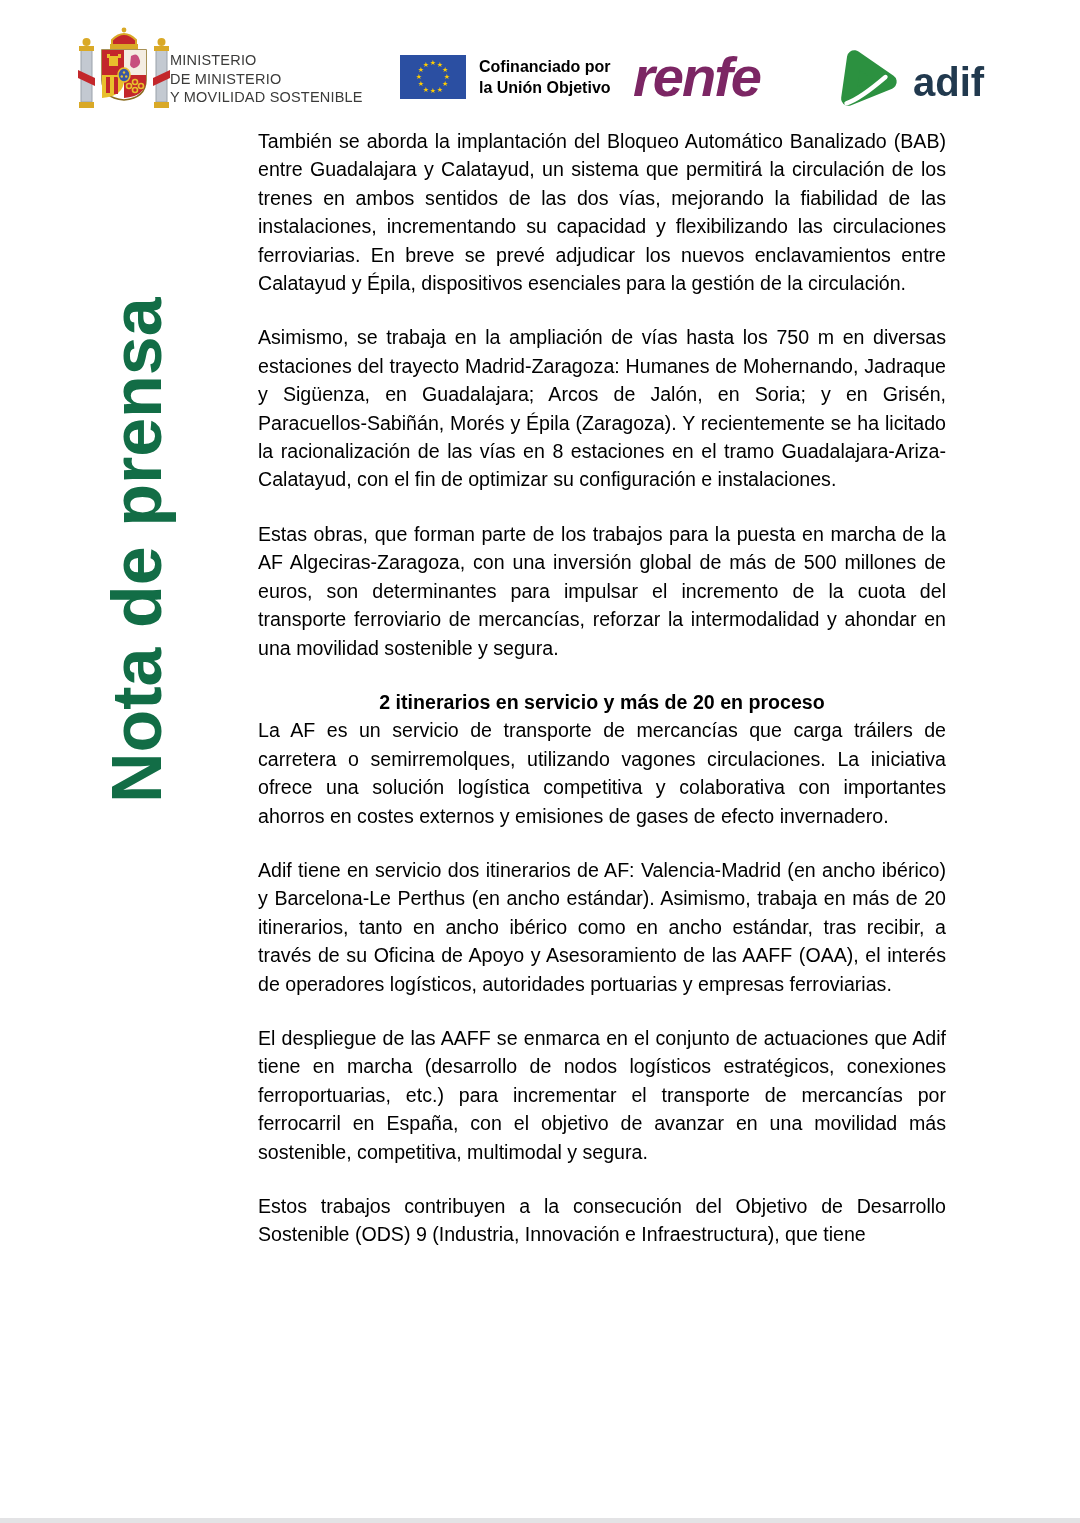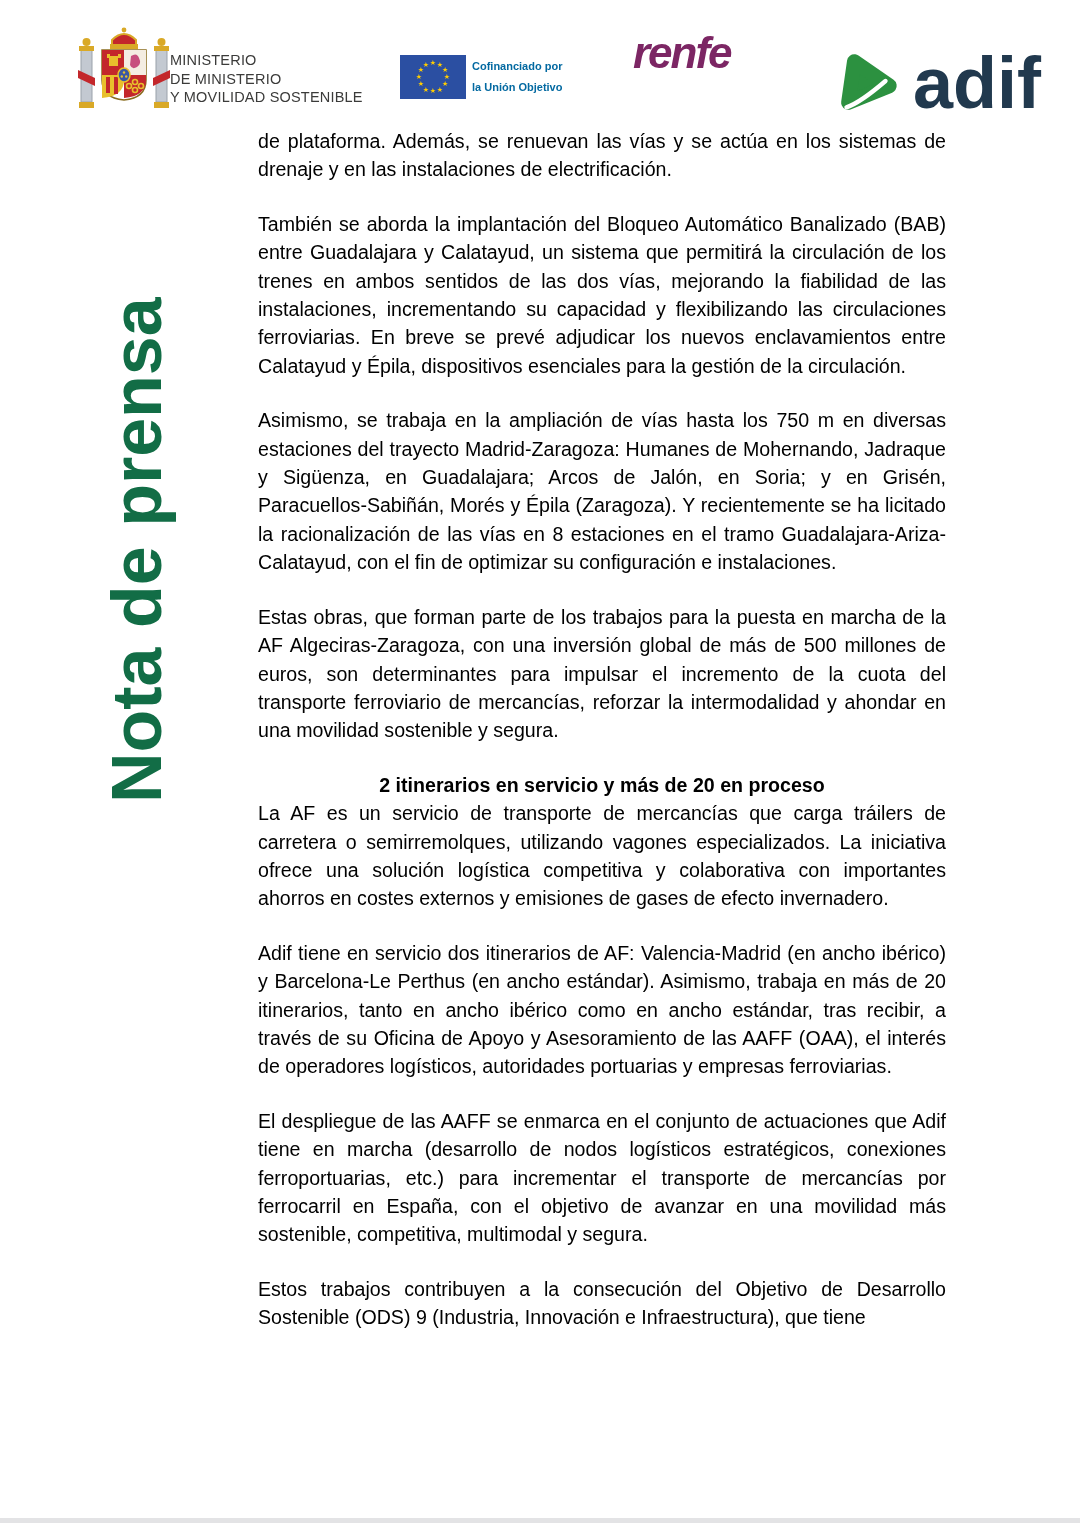--- a/index.html
+++ b/index.html
@@ -14,33 +14,33 @@
   .header{position:absolute;left:0;top:0;width:1028px;height:130px;}
   .coat{position:absolute;left:74px;top:26px;width:100px;height:94px;}
   .ministry{
     position:absolute;left:170px;top:51px;
     font-size:14.5px;line-height:18.5px;color:#3b3b3a;
     letter-spacing:0.2px;white-space:nowrap;
   }
   .eu{position:absolute;left:400px;top:53px;height:48px;display:flex;align-items:center;}
   .eu-flag{width:66px;height:44px;display:block;}
   .eu-text{
-    margin-left:6px;font-size:11px;line-height:21px;font-weight:bold;
-    color:#0369a1;white-space:nowrap;
+    margin-left:13px;font-size:16px;line-height:21px;font-weight:bold;
+    color:#000000;white-space:nowrap;
   }
   .renfe{
-    position:absolute;left:633px;top:28px;
-    font-size:44px;font-weight:bold;font-style:italic;
+    position:absolute;left:633px;top:44px;
+    font-size:56px;font-weight:bold;font-style:italic;
     color:#7c2664;letter-spacing:-2px;
   }
   .adif{position:absolute;left:827px;top:38px;display:flex;align-items:center;}
   .adif-mark{width:78px;height:78px;display:block;}
   .adif-word{
-    margin-left:8px;font-size:72px;font-weight:bold;
-    color:#21394e;letter-spacing:0px;margin-top:4px;
+    margin-left:8px;font-size:40px;font-weight:bold;
+    color:#21394e;letter-spacing:0px;margin-top:10px;
   }
   
   .vtitle{
     position:absolute;left:97px;top:803px;
     transform:rotate(-90deg);transform-origin:0 0;
     font-size:70px;font-weight:bold;color:#126d46;
     white-space:nowrap;letter-spacing:0px;
   }
   
   .bodycol{
@@ -144,26 +144,25 @@
         <path d="M22 62 L28 20 L64 45 Z" fill="#2c9140" stroke="#2c9140" stroke-width="15" stroke-linejoin="round"></path>
         <path d="M20 67 C32 63 46 52 60 40" fill="none" stroke="#ffffff" stroke-width="4.5" stroke-linecap="round"></path>
       </svg>
       <div class="adif-word">adif</div>
     </div>
   </div>
 
   <div class="vtitle">Nota de prensa</div>
 
   <div class="bodycol">
-    <p>de plataforma. Además, se renuevan las vías y se actúa en los sistemas de drenaje y en las instalaciones de electrificación.</p>
     <p>También se aborda la implantación del Bloqueo Automático Banalizado (BAB) entre Guadalajara y Calatayud, un sistema que permitirá la circulación de los trenes en ambos sentidos de las dos vías, mejorando la fiabilidad de las instalaciones, incrementando su capacidad y flexibilizando las circulaciones ferroviarias.  En breve se prevé adjudicar los nuevos enclavamientos entre Calatayud y Épila, dispositivos esenciales para la gestión de la circulación.</p>
     <p>Asimismo, se trabaja en la ampliación de vías hasta los 750 m en diversas estaciones del trayecto Madrid-Zaragoza: Humanes de Mohernando, Jadraque y Sigüenza, en Guadalajara; Arcos de Jalón, en Soria; y en Grisén, Paracuellos-Sabiñán, Morés y Épila (Zaragoza). Y recientemente se ha licitado la racionalización de las vías en 8 estaciones en el tramo Guadalajara-Ariza-Calatayud, con el fin de optimizar su configuración e instalaciones.</p>
     <p>Estas obras, que forman parte de los trabajos para la puesta en marcha de la AF Algeciras-Zaragoza, con una inversión global de más de 500 millones de euros, son determinantes para impulsar el incremento de la cuota del transporte ferroviario de mercancías, reforzar la intermodalidad y ahondar en una movilidad sostenible y segura.</p>
     <h2>2 itinerarios en servicio y más de 20 en proceso</h2>
-    <p>La AF es un servicio de transporte de mercancías que carga tráilers de carretera o semirremolques, utilizando vagones especializados. La iniciativa ofrece una solución logística competitiva y colaborativa con importantes ahorros en costes externos y emisiones de gases de efecto invernadero.</p>
+    <p>La AF es un servicio de transporte de mercancías que carga tráilers de carretera o semirremolques, utilizando vagones circulaciones. La iniciativa ofrece una solución logística competitiva y colaborativa con importantes ahorros en costes externos y emisiones de gases de efecto invernadero.</p>
     <p>Adif tiene en servicio dos itinerarios de AF: Valencia-Madrid (en ancho ibérico) y Barcelona-Le Perthus (en ancho estándar). Asimismo, trabaja en más de 20 itinerarios, tanto en ancho ibérico como en ancho estándar, tras recibir, a través de su Oficina de Apoyo y Asesoramiento de las AAFF (OAA), el interés de operadores logísticos, autoridades portuarias y empresas ferroviarias.</p>
     <p>El despliegue de las AAFF se enmarca en el conjunto de actuaciones que Adif tiene en marcha (desarrollo de nodos logísticos estratégicos, conexiones ferroportuarias, etc.) para incrementar el transporte de mercancías por ferrocarril en España, con el objetivo de avanzar en una movilidad más sostenible, competitiva, multimodal y segura.</p>
     <p>Estos trabajos contribuyen a la consecución del Objetivo de Desarrollo Sostenible (ODS) 9 (Industria, Innovación e Infraestructura), que tiene</p>
   </div>
 
   <div class="footbar"></div>
 
 </div>
 
 </body></html>

